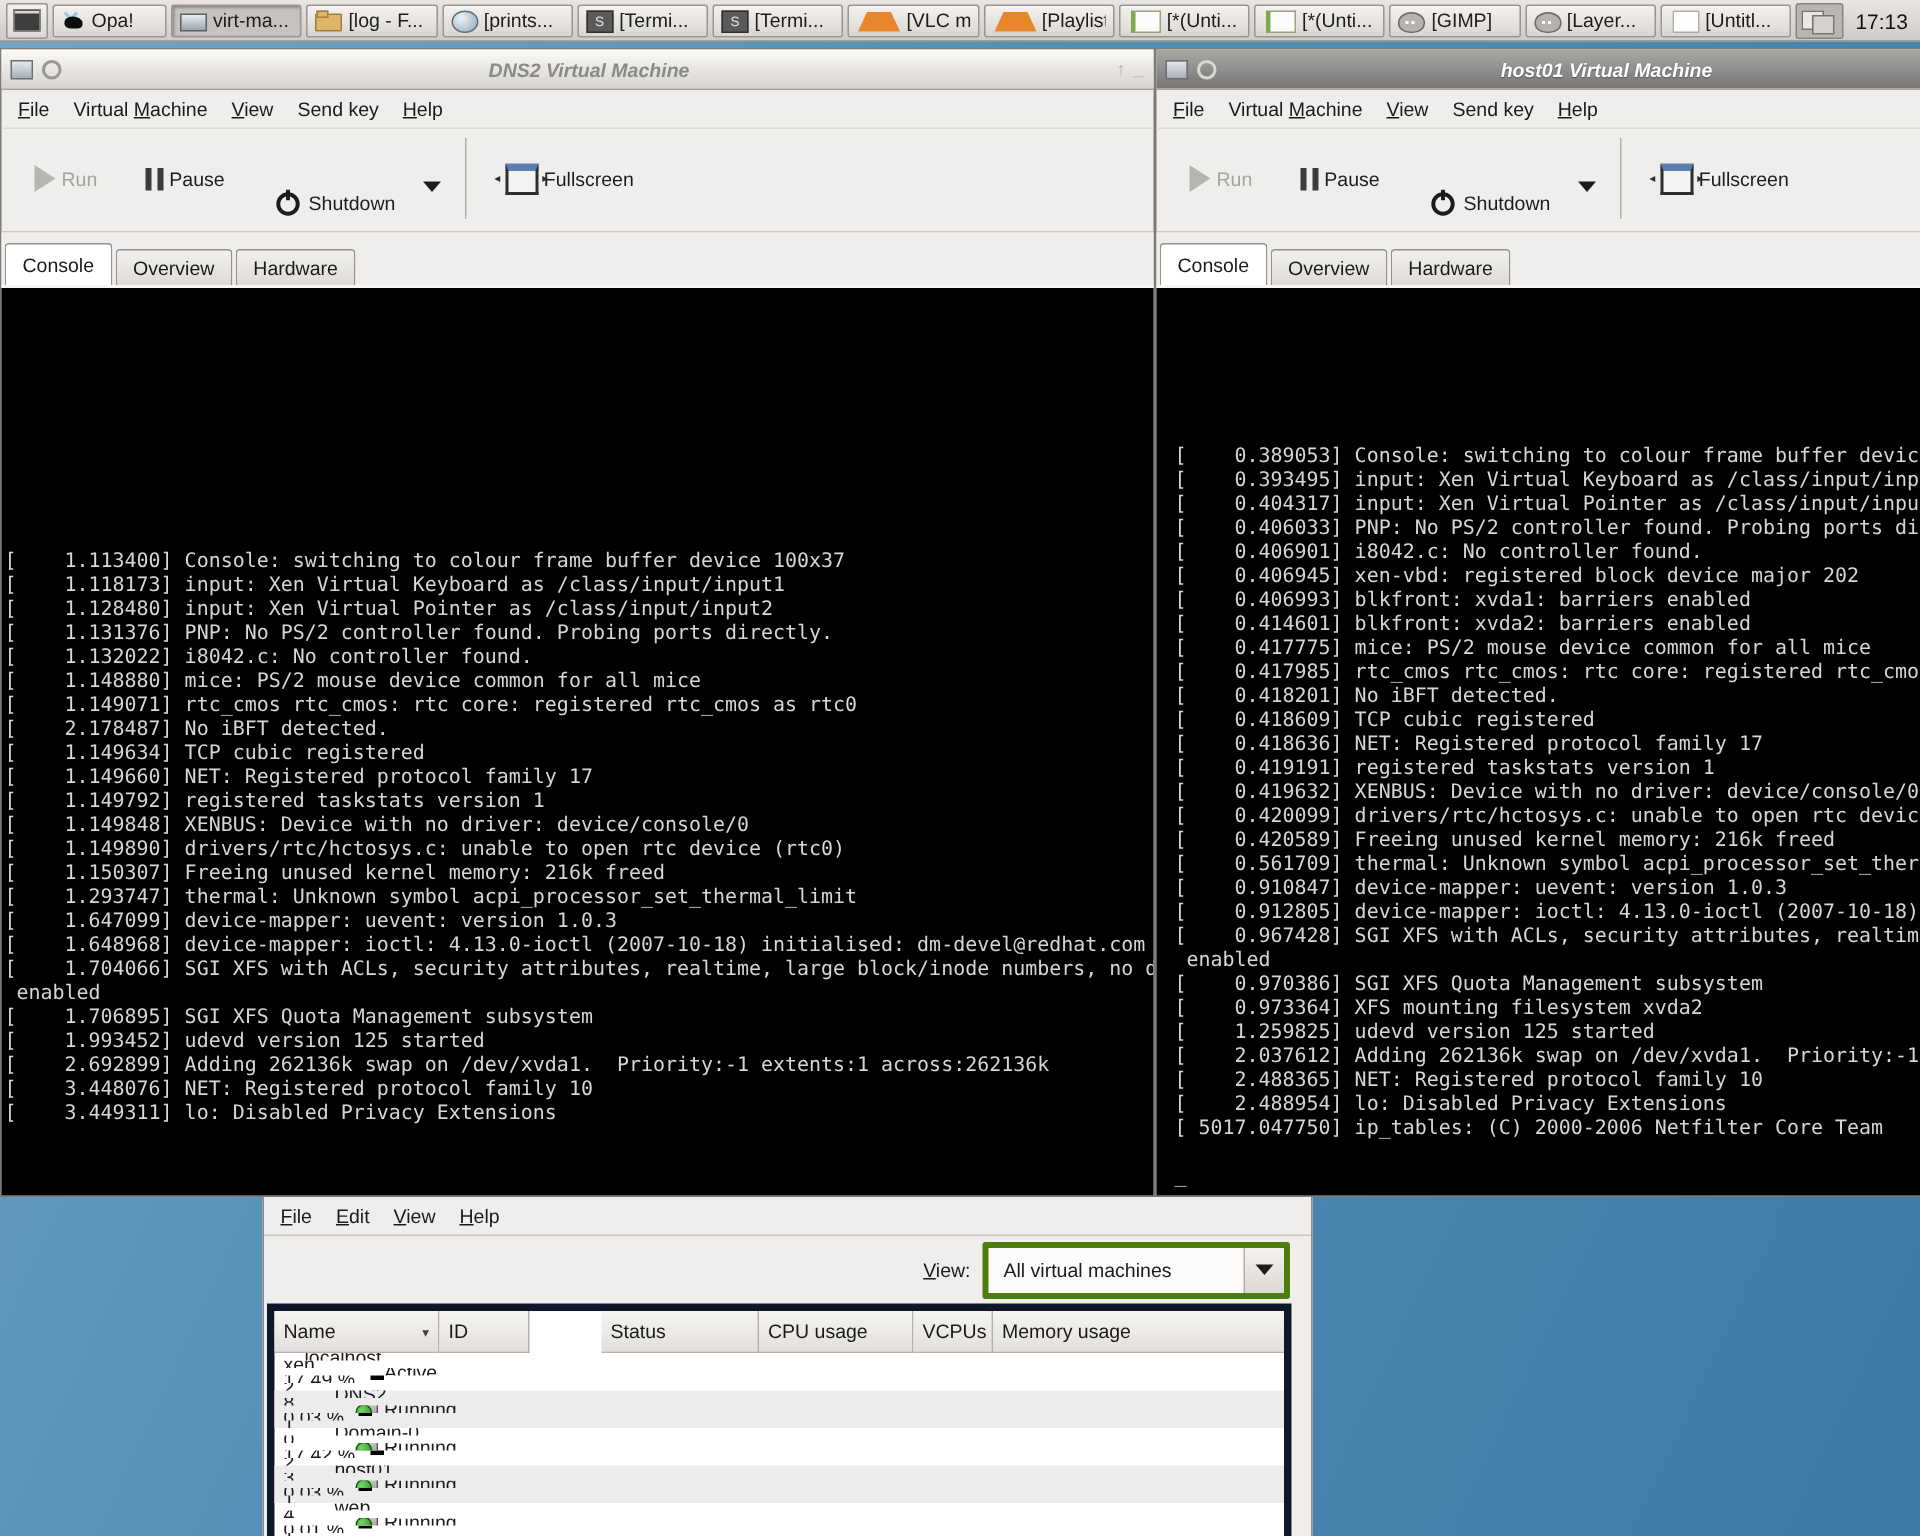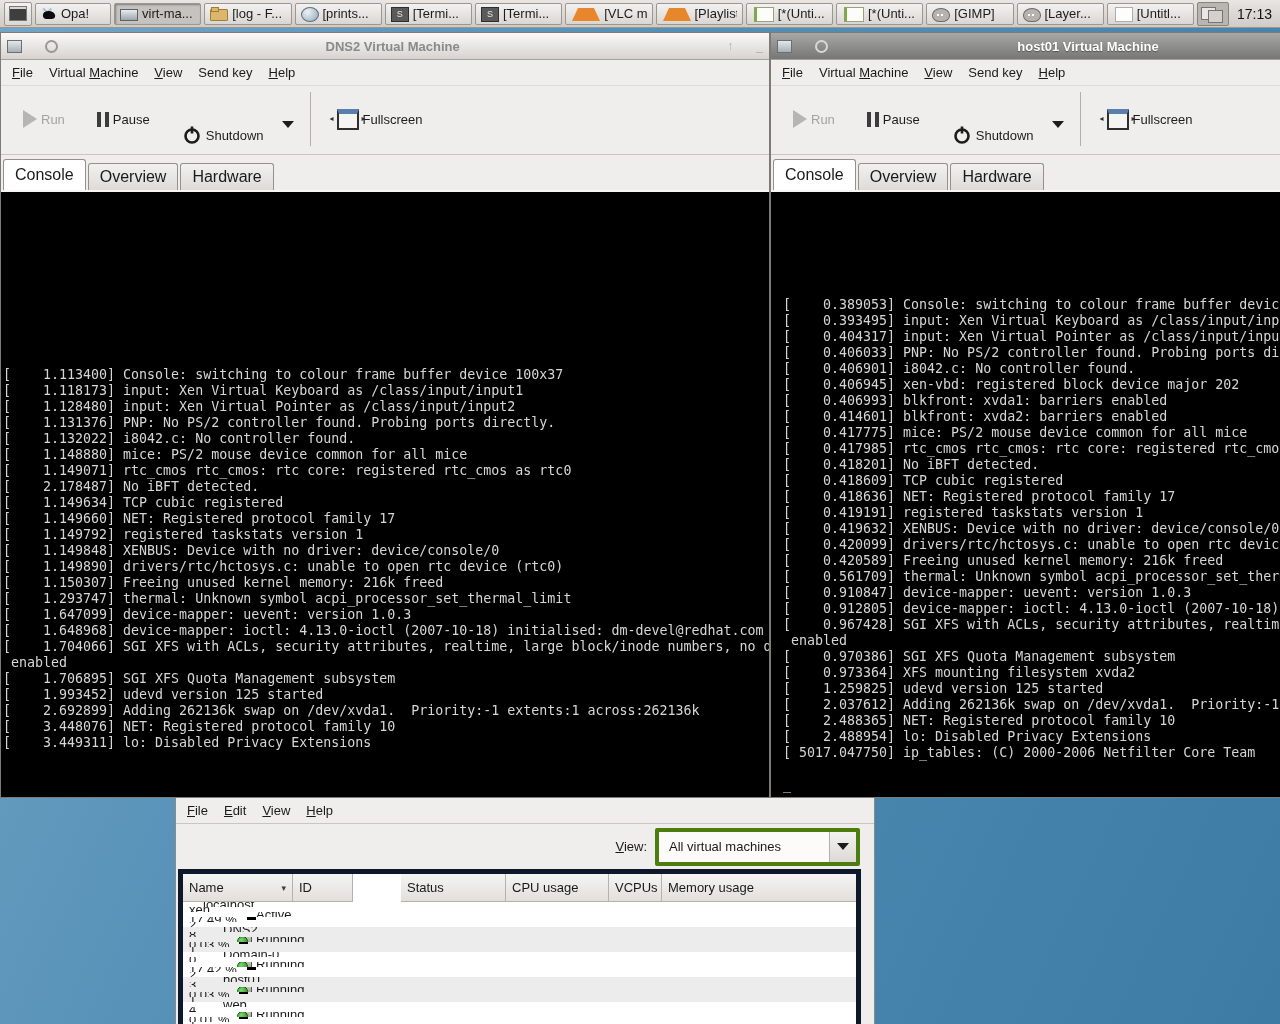--- a/index.html
+++ b/index.html
@@ -43,22 +43,22 @@
   .gimp-icon::before{content:"";position:absolute;left:4px;top:5px;width:2px;height:2px;background:#fff;box-shadow:4px 0 0 #fff;}
   .document-icon{width:11px;height:13px;margin:1px 0 0 2px;background:#fdfdfd;border:1px solid #b0ada9;}
   .tb-right{margin-left:auto;display:flex;align-items:center;gap:8px;}
   .pager{width:30px;height:22px;border:1px solid #88857f;border-radius:2px;background:#b9b5b0;position:relative;}
   .pager::before{content:"";position:absolute;left:3px;top:4px;width:13px;height:11px;background:#e9e7e4;border:1px solid #777470;}
   .pager::after{content:"";position:absolute;left:10px;top:7px;width:13px;height:11px;background:#d4d1cd;border:1px solid #777470;}
   .clock{font-size:14px;color:#111;padding-right:4px;}
   
   .vmwin{position:absolute;box-sizing:border-box;border:1px solid #7e7b77;background:#efeeec;
     display:flex;flex-direction:column;}
-  .titlebar{height:26px;flex:0 0 26px;display:flex;align-items:center;padding:0 6px;gap:23px;
-    border-bottom:1px solid #a5a29e;}
+  .titlebar{height:26px;flex:0 0 26px;display:flex;align-items:center;padding:0 6px;gap:6px;
+    border-bottom:1px solid #a5a29e;font-style:italic;}
   .titlebar.unfocused{background:linear-gradient(#fbfaf9,#d6d3cf);}
   .titlebar.focused{background:linear-gradient(#a8a8a6,#767674);}
   .win-icon{width:13px;height:11px;border:1px solid #6a6f74;background:linear-gradient(#e4e8eb,#a8b0b6);flex:0 0 13px;}
   .stick-btn{width:9px;height:9px;border:2px solid #9b9894;border-radius:50%;flex:0 0 9px;}
   .titlebar.focused .stick-btn{border-color:#d8d8d6;}
   .title-text{flex:1;text-align:center;font-size:13px;font-weight:bold;
     white-space:nowrap;overflow:hidden;}
   .titlebar.unfocused .title-text{color:#8a8a8a;}
   .titlebar.focused .title-text{color:#fff;text-shadow:0 1px 1px rgba(0,0,0,.4);}
   .tb-winbtn{color:#b2afab;font-size:12px;line-height:10px;flex:0 0 auto;}
@@ -77,21 +77,21 @@
   .shutdown-group{display:flex;align-items:flex-end;}
   .drop-arrow{width:0;height:0;border-left:6px solid transparent;border-right:6px solid transparent;
     border-top:7px solid #1c1c1c;margin:0 6px 22px 2px;}
   .vtb-sep{width:1px;background:#b3b0ac;margin:4px 10px;}
   .fs-ico{width:18px;height:14px;border:2px solid #2e2e2e;border-top:5px solid #5a7fae;position:relative;background:#f4f4f2;}
   .fs-ico::before{content:"\25C2";position:absolute;left:-9px;top:0px;font-size:8px;color:#2e2e2e;}
   .fs-ico::after{content:"\25B8";position:absolute;right:-9px;top:0px;font-size:8px;color:#2e2e2e;}
   .tabs{height:31px;flex:0 0 31px;display:flex;align-items:flex-end;padding:4px 2px 0 2px;gap:2px;
     border-bottom:2px solid #f7f6f5;background:#efeeec;}
   .tab{border:1px solid #94918d;border-bottom:none;border-radius:3px 3px 0 0;
-    background:linear-gradient(#f2f1ef,#dedbd7);padding:4px 11px;font-size:16px;color:#1a1a1a;}
+    background:linear-gradient(#f2f1ef,#dedbd7);padding:4px 11px;font-size:13px;color:#1a1a1a;}
   .tab.active{background:#fff;padding:6px 11px;}
   .console{flex:1;background:#000;overflow:hidden;
     font-family:"DejaVu Sans Mono",monospace;font-size:13.3px;line-height:16px;color:#d6d6d6;}
   .console .cline{white-space:pre;height:16px;}
   
   .mgrwin{position:absolute;left:175px;top:779px;width:700px;height:300px;z-index:1;
     box-sizing:border-box;border:1px solid #8e8b87;background:#efeeec;}
   .m-menubar{height:41px;display:flex;align-items:flex-end;gap:2px;padding:0 4px 2px 4px;
     font-size:13px;color:#1a1a1a;border-bottom:1px solid #c9c6c2;}
   .m-toolbar{height:45px;display:flex;align-items:center;justify-content:flex-end;gap:8px;padding-right:14px;}

